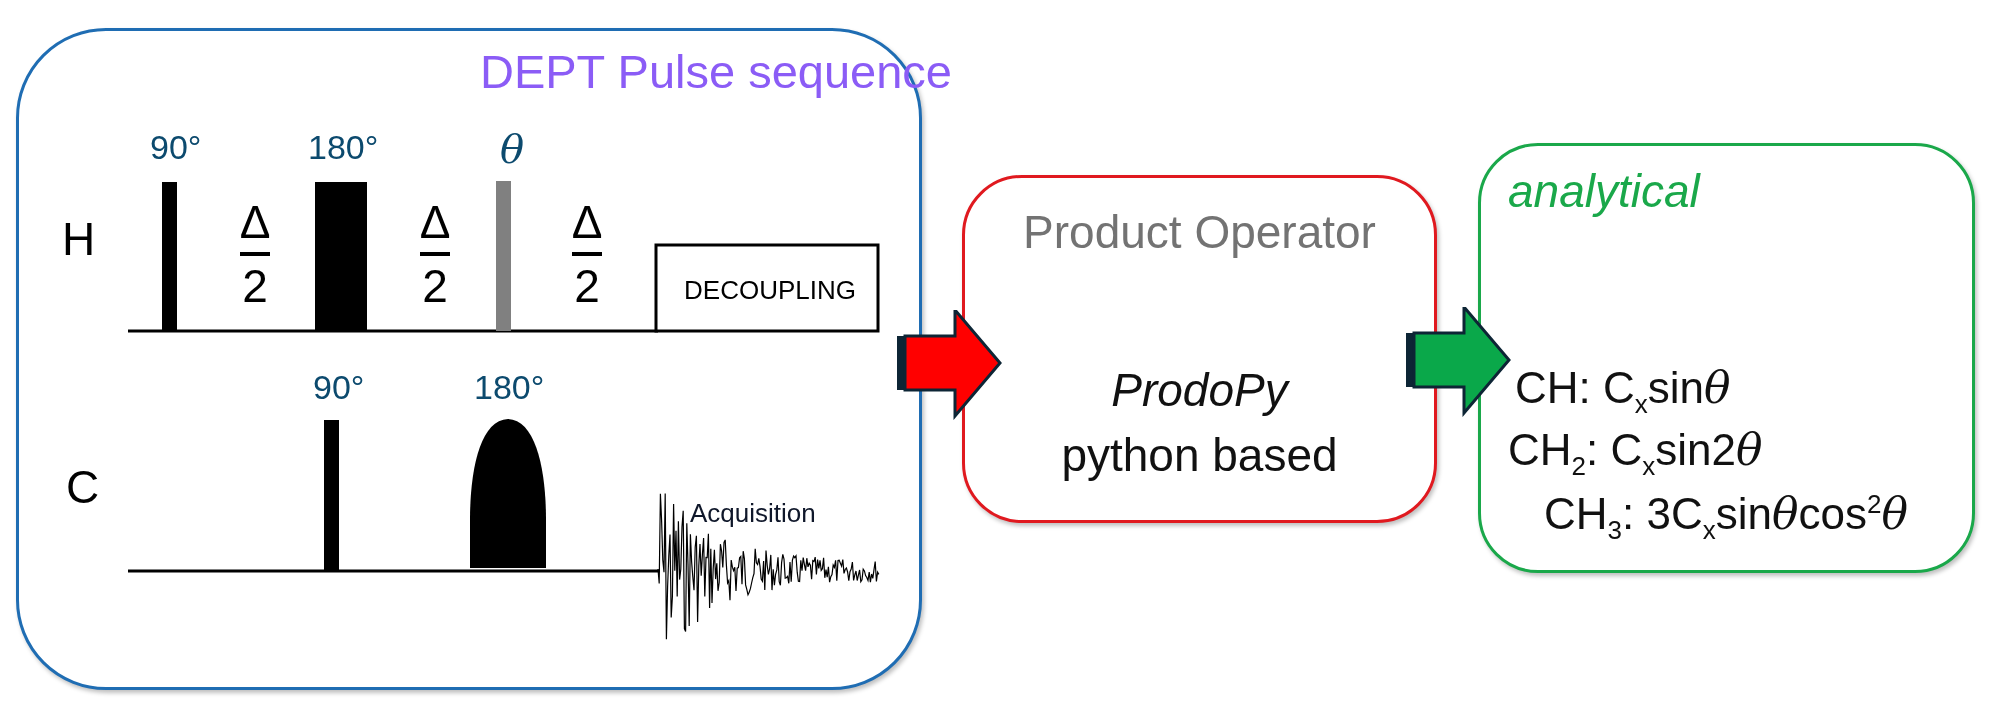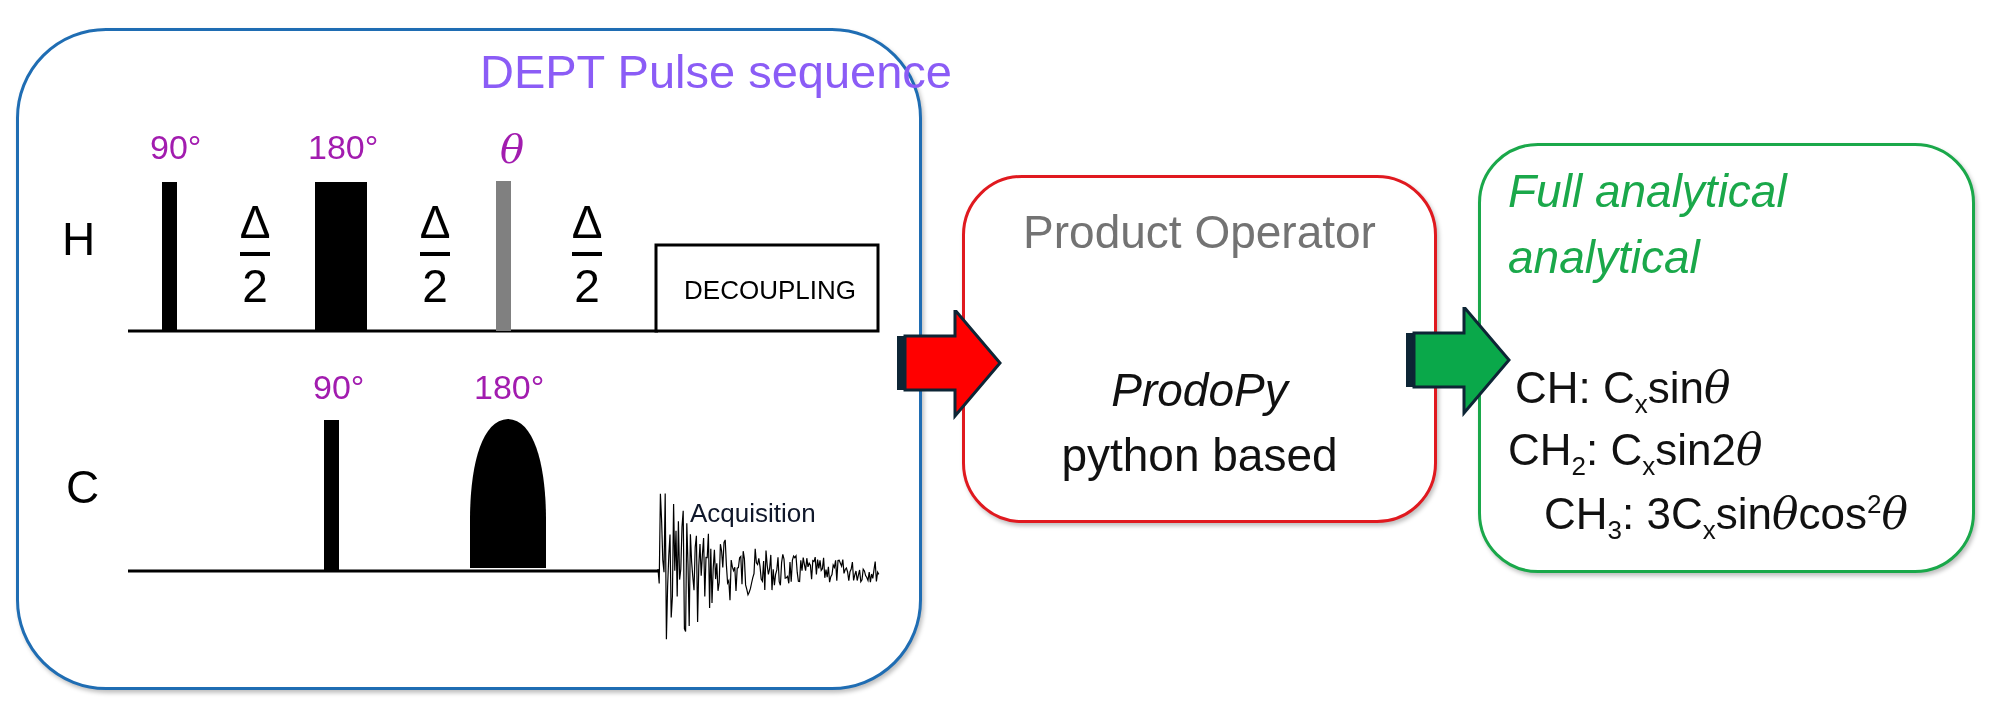--- a/index.html
+++ b/index.html
@@ -9,21 +9,21 @@
   #panel-dept { left:16px; top:28px; width:906px; height:662px; border:3px solid #1f6db3; border-radius:90px; box-shadow:2px 3px 4px rgba(0,0,0,0.25); }
   #panel-prodo { left:962px; top:175px; width:475px; height:348px; border:3px solid #e0191f; border-radius:60px; box-shadow:2px 3px 4px rgba(0,0,0,0.25); }
   #panel-full { left:1478px; top:143px; width:497px; height:430px; border:3px solid #1aa84a; border-radius:60px; box-shadow:2px 3px 4px rgba(0,0,0,0.25); }
   .title-dept { left:12px; width:940px; top:44px; text-align:right; color:#8b5cf6; font-size:47px; }
   .title-prodo { left:962px; width:475px; top:205px; text-align:center; color:#737373; font-size:46px; }
   .title-full { left:1508px; top:158px; color:#1aa84a; font-size:46px; font-style:italic; line-height:66px; }
   .mid-text { left:962px; width:475px; text-align:center; color:#111; font-size:46px; }
   .expr { left:1508px; color:#111; font-size:44px; white-space:nowrap; }
   .expr sub, .expr sup { font-size:26px; }
   .theta { font-family:"DejaVu Serif", serif; font-style:italic; }
-  .lbl { color:#a21caf; font-size:34px; }
+  .lbl { color:#0c4a6e; font-size:34px; }
   .chan { color:#000; font-size:46px; }
   .frac { position:absolute; width:50px; text-align:center; color:#000; font-size:46px; line-height:52px; }
   .frac .bar { width:30px; height:4px; background:#000; margin:4px auto; }
   .acq { font-size:26px; color:#0f172a; }
   .dec-label { font-size:26px; color:#000; }
 </style>
 </head>
 <body>
 
 <div class="panel" id="panel-dept"></div>
@@ -86,21 +86,20 @@
 <svg class="abs" style="left:1404px;top:307px" width="110" height="110">
   <rect x="2" y="26" width="10" height="54" fill="#0d2535"></rect>
   <polygon points="10,26 60,26 60,0 105,53 60,106 60,80 10,80" fill="#0aa84a" stroke="#0d2535" stroke-width="3"></polygon>
 </svg>
 
 <div class="abs title-prodo">Product Operator</div>
 <div class="abs mid-text" style="top:363px;font-style:italic;">ProdoPy</div>
 <div class="abs mid-text" style="top:428px;">python based</div>
 
 <div class="abs title-full">
-  <div>Full analytical</div>
   <div>analytical</div>
 </div>
 
 <div class="abs expr" style="top:362px;margin-left:7px;">
   <span>CH</span><sub></sub>: <span></span><span>C</span><sub>x</sub><span>sin</span><span></span><span class="theta">θ</span>
 </div>
 <div class="abs expr" style="top:424px;">
   <span>CH</span><sub>2</sub>: <span></span><span>C</span><sub>x</sub><span>sin</span><span>2</span><span class="theta">θ</span>
 </div>
 <div class="abs expr" style="top:488px;margin-left:36px;">

